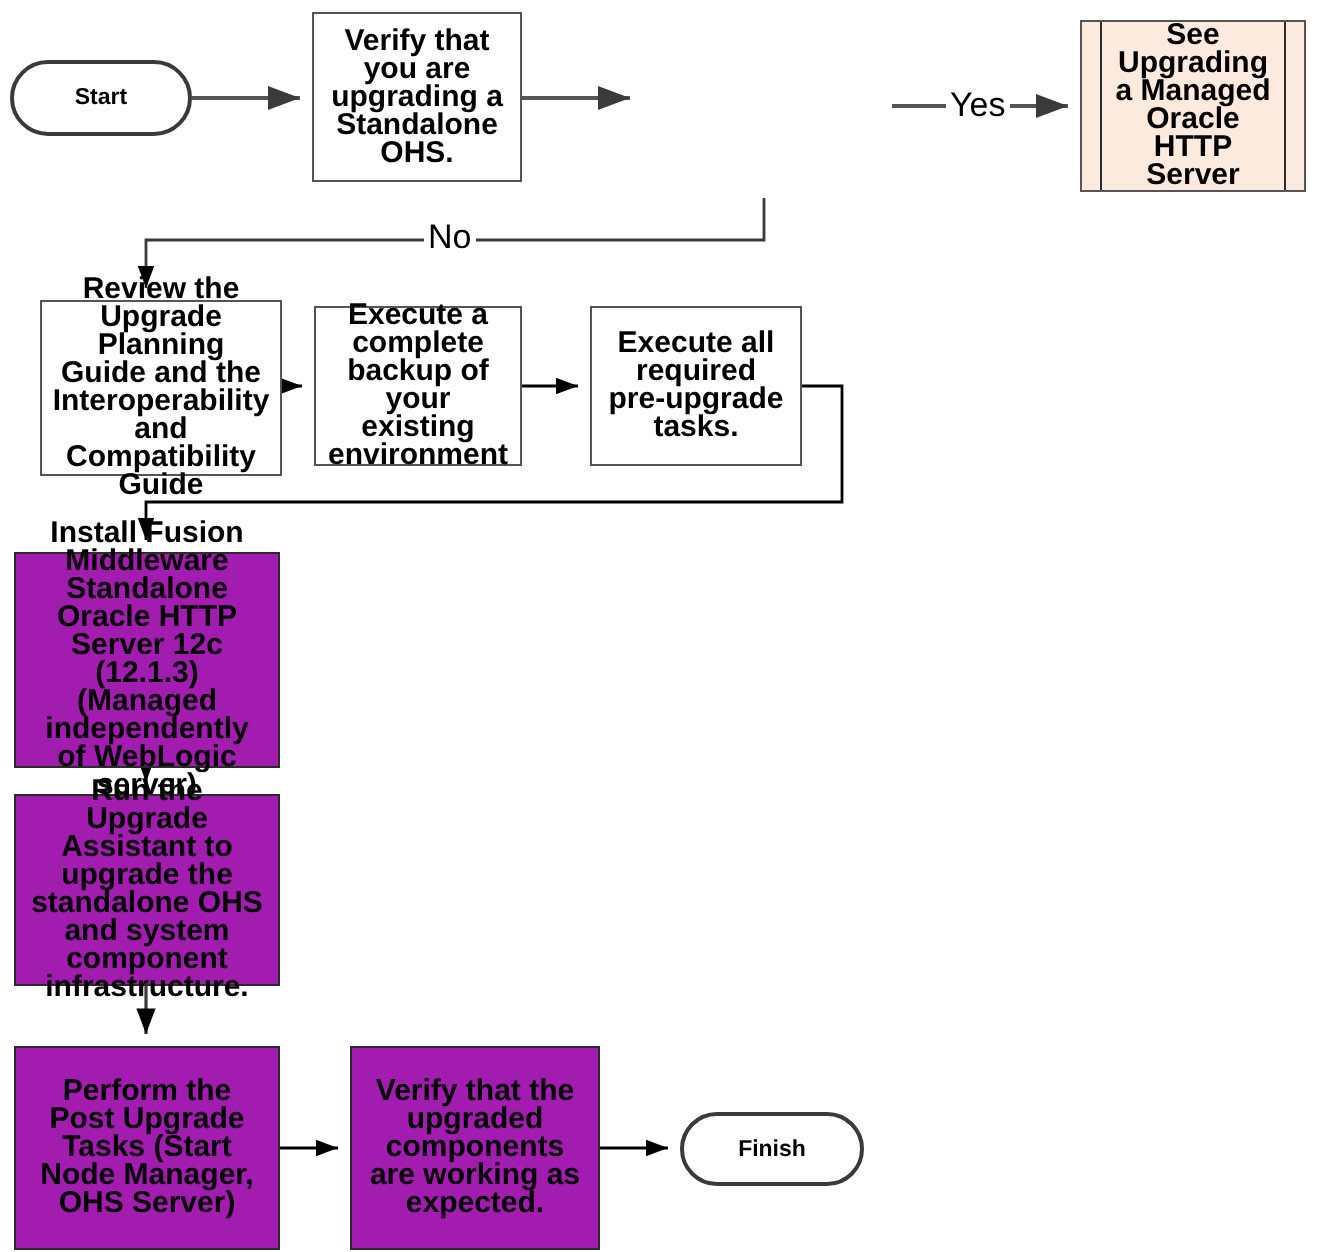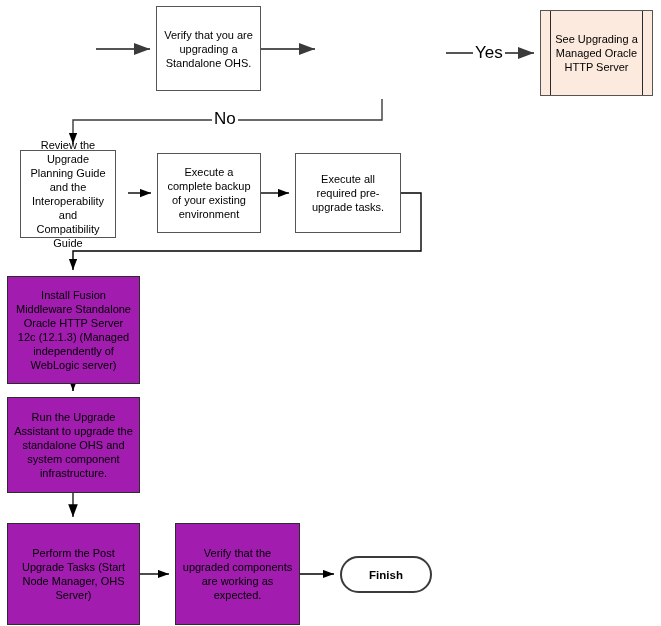--- a/index.html
+++ b/index.html
@@ -25,24 +25,25 @@
     height: 626px;
     pointer-events: none;
   }
   .node {
     position: absolute;
     box-sizing: border-box;
     display: flex;
     align-items: center;
     justify-content: center;
     text-align: center;
-    font-size: 11px;
+    font-size: 15px;
     line-height: 14px;
     color: #000000;
     z-index: 2;
+    font-weight: bold;
   }
   .node-terminator {
     border: 2px solid #3a3a3a;
     border-radius: 999px;
     background: #ffffff;
     font-weight: bold;
     font-size: 11.5px;
   }
   .node-process {
     border: 1.6px solid #555555;
@@ -130,33 +131,36 @@
 
     <path d="M73,384 L73,391" stroke="#000000" stroke-width="1.6" fill="none" marker-end="url(#arrow-black)"></path>
 
     <path d="M73,493 L73,517" stroke="#3a3a3a" stroke-width="1.6" fill="none" marker-end="url(#arrow-black)"></path>
 
     <path d="M140,574 L169,574" stroke="#000000" stroke-width="1.4" fill="none" marker-end="url(#arrow-black)"></path>
 
     <path d="M300,574 L334,574" stroke="#000000" stroke-width="1.4" fill="none" marker-end="url(#arrow-black)"></path>
   </svg>
 
+  <div class="node node-terminator" style="left:5px; top:30px; width:91px; height:38px;">
+    <span class="label-text">Start</span>
+  </div>
 
   <div class="node node-process" style="left:156px; top:6px; width:105px; height:85px;">
     <span class="label-text">Verify that you are upgrading a Standalone OHS.</span>
   </div>
 
 
   <div class="node node-predefined" style="left:540px; top:10px; width:113px; height:86px;">
     <span class="bar-left"></span>
     <span class="bar-right"></span>
     <span class="pp-label">See Upgrading a Managed Oracle HTTP Server</span>
   </div>
 
-  <div class="node node-process" style="left:20px; top:150px; width:96px; height:88px;">
+  <div class="node node-process" style="left:20px; top:150px; width:121px; height:88px;">
     <span class="label-text">Review the Upgrade Planning Guide and the Interoperability and Compatibility Guide</span>
   </div>
 
   <div class="node node-process" style="left:157px; top:153px; width:104px; height:80px;">
     <span class="label-text">Execute a complete backup of your existing environment</span>
   </div>
 
   <div class="node node-process" style="left:295px; top:153px; width:106px; height:80px;">
     <span class="label-text">Execute all required pre-upgrade tasks.</span>
   </div>

